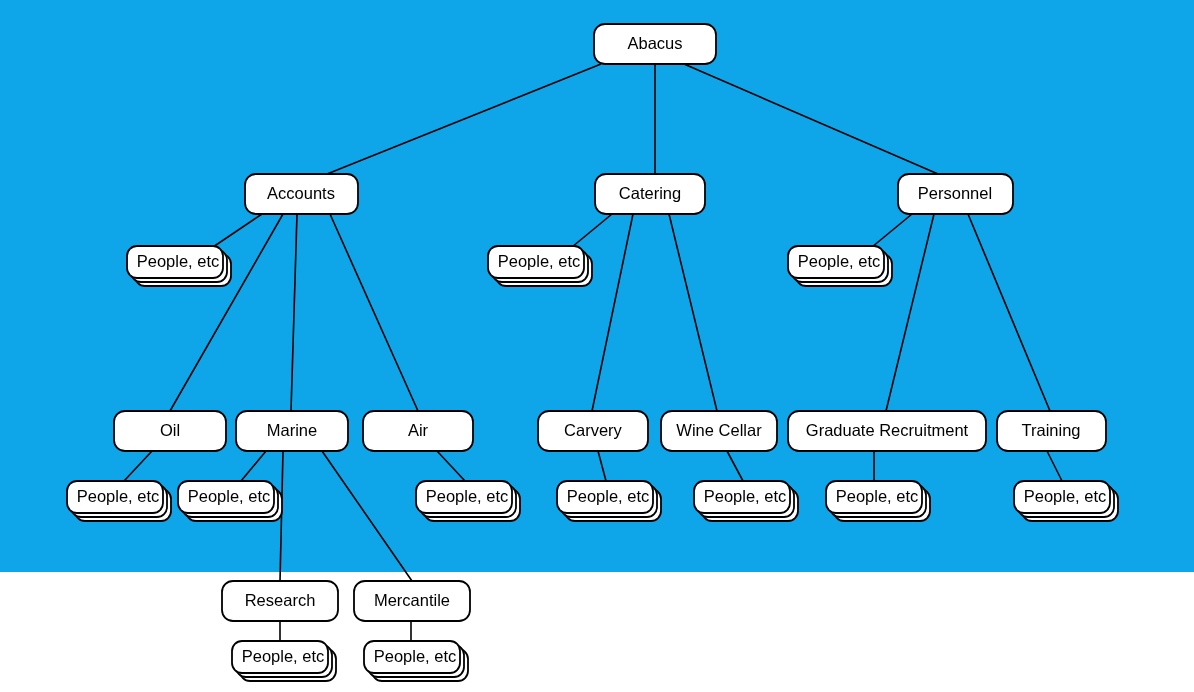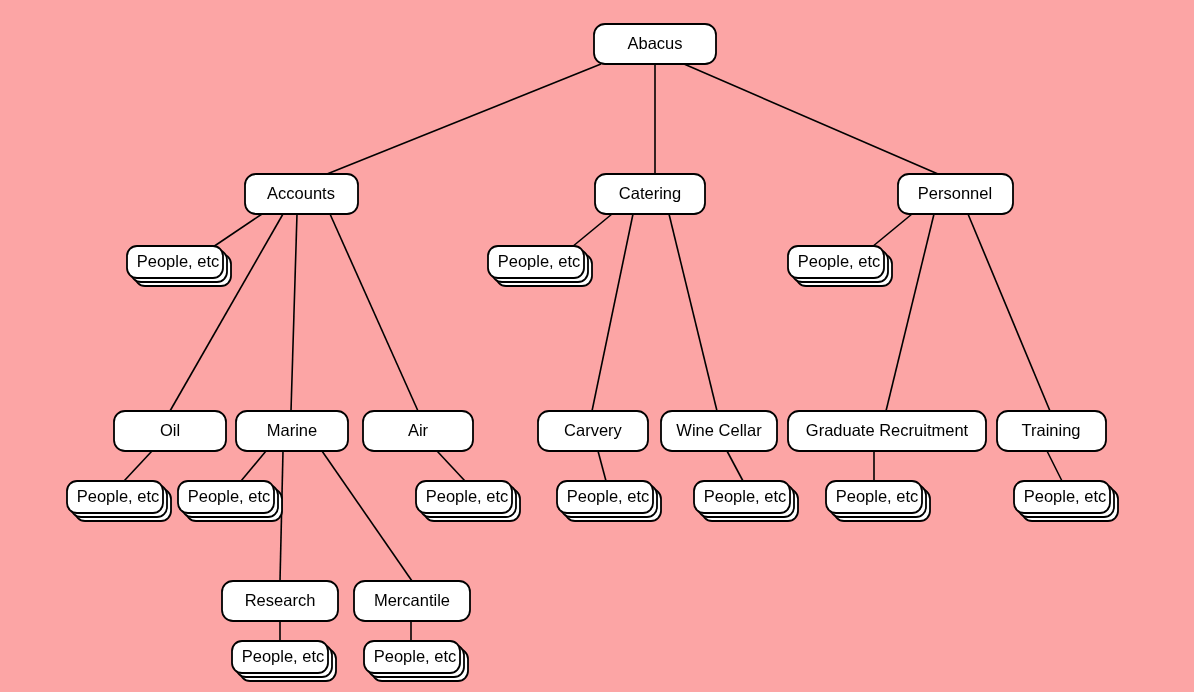--- a/index.html
+++ b/index.html
@@ -10,22 +10,22 @@
   }
   body {
     width: 1194px;
     height: 692px;
     font-family: "Liberation Sans", sans-serif;
     overflow: hidden;
   }
   #diagram-root {
     position: relative;
     width: 1194px;
-    height: 692px;
-    background: #fca5a5;
+    height: 572px;
+    background: #0ea5e9;
   }
   svg#tree-canvas {
     position: absolute;
     left: 0;
     top: 0;
     width: 1194px;
     height: 692px;
     display: block;
   }
   .edge-line {

